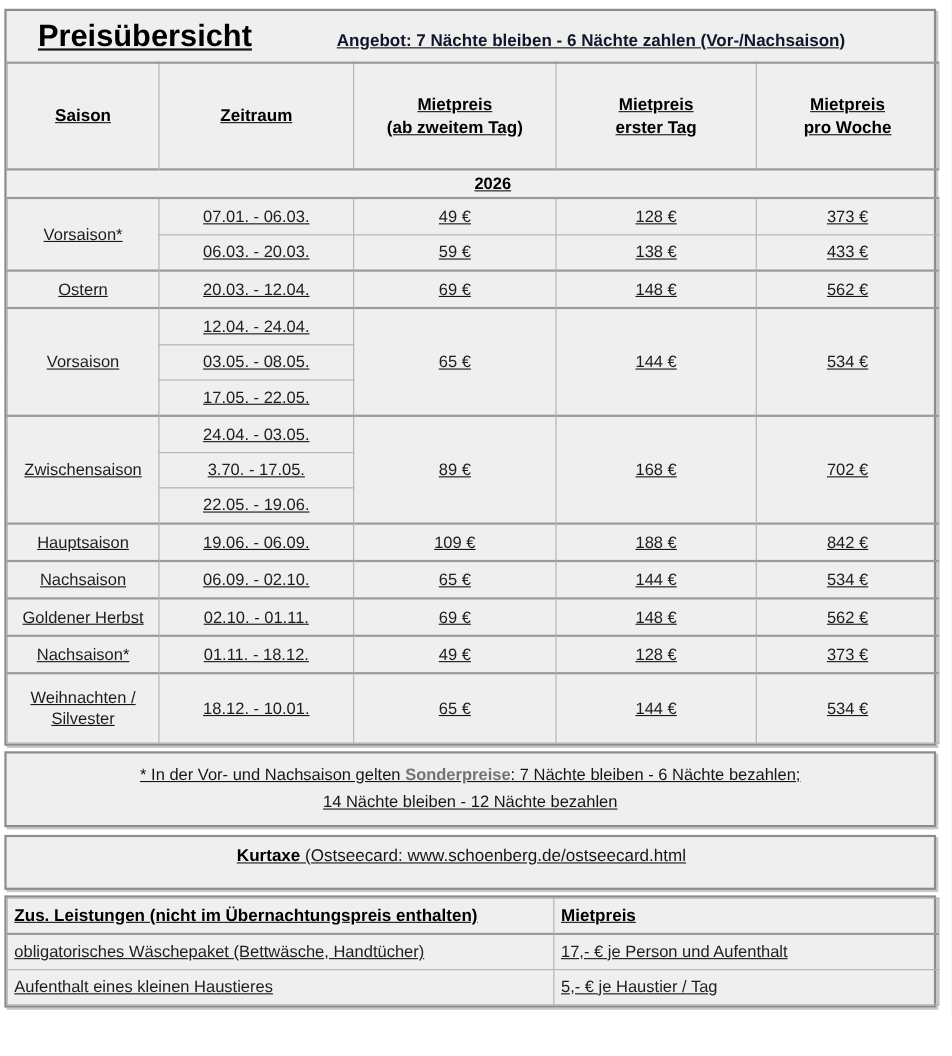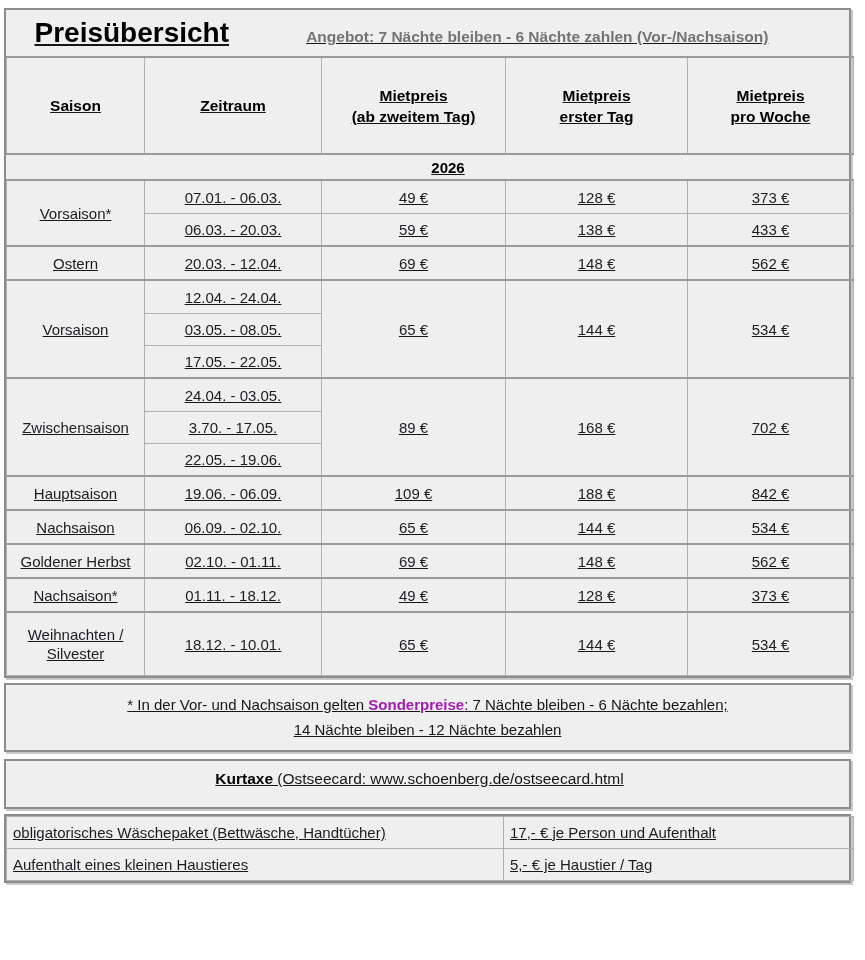--- a/index.html
+++ b/index.html
@@ -16,34 +16,34 @@
   .main-block{margin-top:8px;}
   table{border-collapse:collapse;width:100%;table-layout:fixed;}
   td,th{
     border:1px solid #b0b0b0;padding:0;text-align:center;vertical-align:middle;
     font-size:15px;color:#1c1c22;overflow:hidden;
   }
   
   .title-row td{border:none;border-bottom:2px solid #9a9a9a;height:46px;}
   .title-flex{display:flex;align-items:baseline;padding:0 8px 0 28px;}
   .page-title{font-size:28px;font-weight:bold;color:#000;}
-  .offer{flex:1;text-align:center;font-size:15.5px;font-weight:bold;color:#737373;padding-top:8px;}
+  .offer{flex:1;text-align:center;font-size:15.5px;font-weight:bold;color:#0f172a;padding-top:8px;}
   
   .head-row th{height:95px;font-weight:bold;font-size:15.5px;line-height:21px;border-bottom:2px solid #9a9a9a;color:#000;}
   
   .year-row td{height:24px;font-weight:bold;border-left:none;border-right:none;border-top:2px solid #9a9a9a;border-bottom:2px solid #9a9a9a;color:#000;padding-left:36px;}
   
   tr.dr td{height:32px;}
   tr.dr.sub td{height:31px;border-top:1px solid #bdbdbd;}
   tr.group-start td{border-top:2px solid #9a9a9a;}
   tr.tall td{height:62px;}
   td.season{line-height:19px;padding:0 4px;}
   
   .footnote-block{margin-top:5px;padding:7px 10px 8px;text-align:center;font-size:15px;line-height:25px;}
-  .footnote-block b{color:#a21caf;}
+  .footnote-block b{color:#737373;}
   
   .kurtaxe-block{margin-top:7px;padding:4px 24px 14px 8px;font-size:15.5px;line-height:28px;text-align:center;}
   .kurtaxe-block b{color:#000;}
   
   .services-block{margin-top:5px;}
   .services-block th{height:31px;font-weight:bold;font-size:15.5px;text-align:left;padding-left:6px;border-bottom:2px solid #9a9a9a;color:#000;}
   .services-block td{height:31px;text-align:left;padding-left:6px;}
   .services-block tr+tr+tr td{border-top:1px solid #bdbdbd;}
 </style>
 </head>
@@ -198,20 +198,24 @@
 </div>
 
 <div class="block services-block">
   <table>
     <colgroup>
         <col style="width:497px">
         <col style="width:350px">
       </colgroup>
     <tbody>
       <tr>
+        <th>Zus. Leistungen (nicht im Übernachtungspreis enthalten)</th>
+        <th>Mietpreis</th>
+      </tr>
+      <tr>
         <td>obligatorisches Wäschepaket (Bettwäsche, Handtücher)</td>
         <td>17,- € je Person und Aufenthalt</td>
       </tr>
       <tr>
         <td>Aufenthalt eines kleinen Haustieres</td>
         <td>5,- € je Haustier / Tag</td>
       </tr>
     </tbody>
   </table>
 </div>

